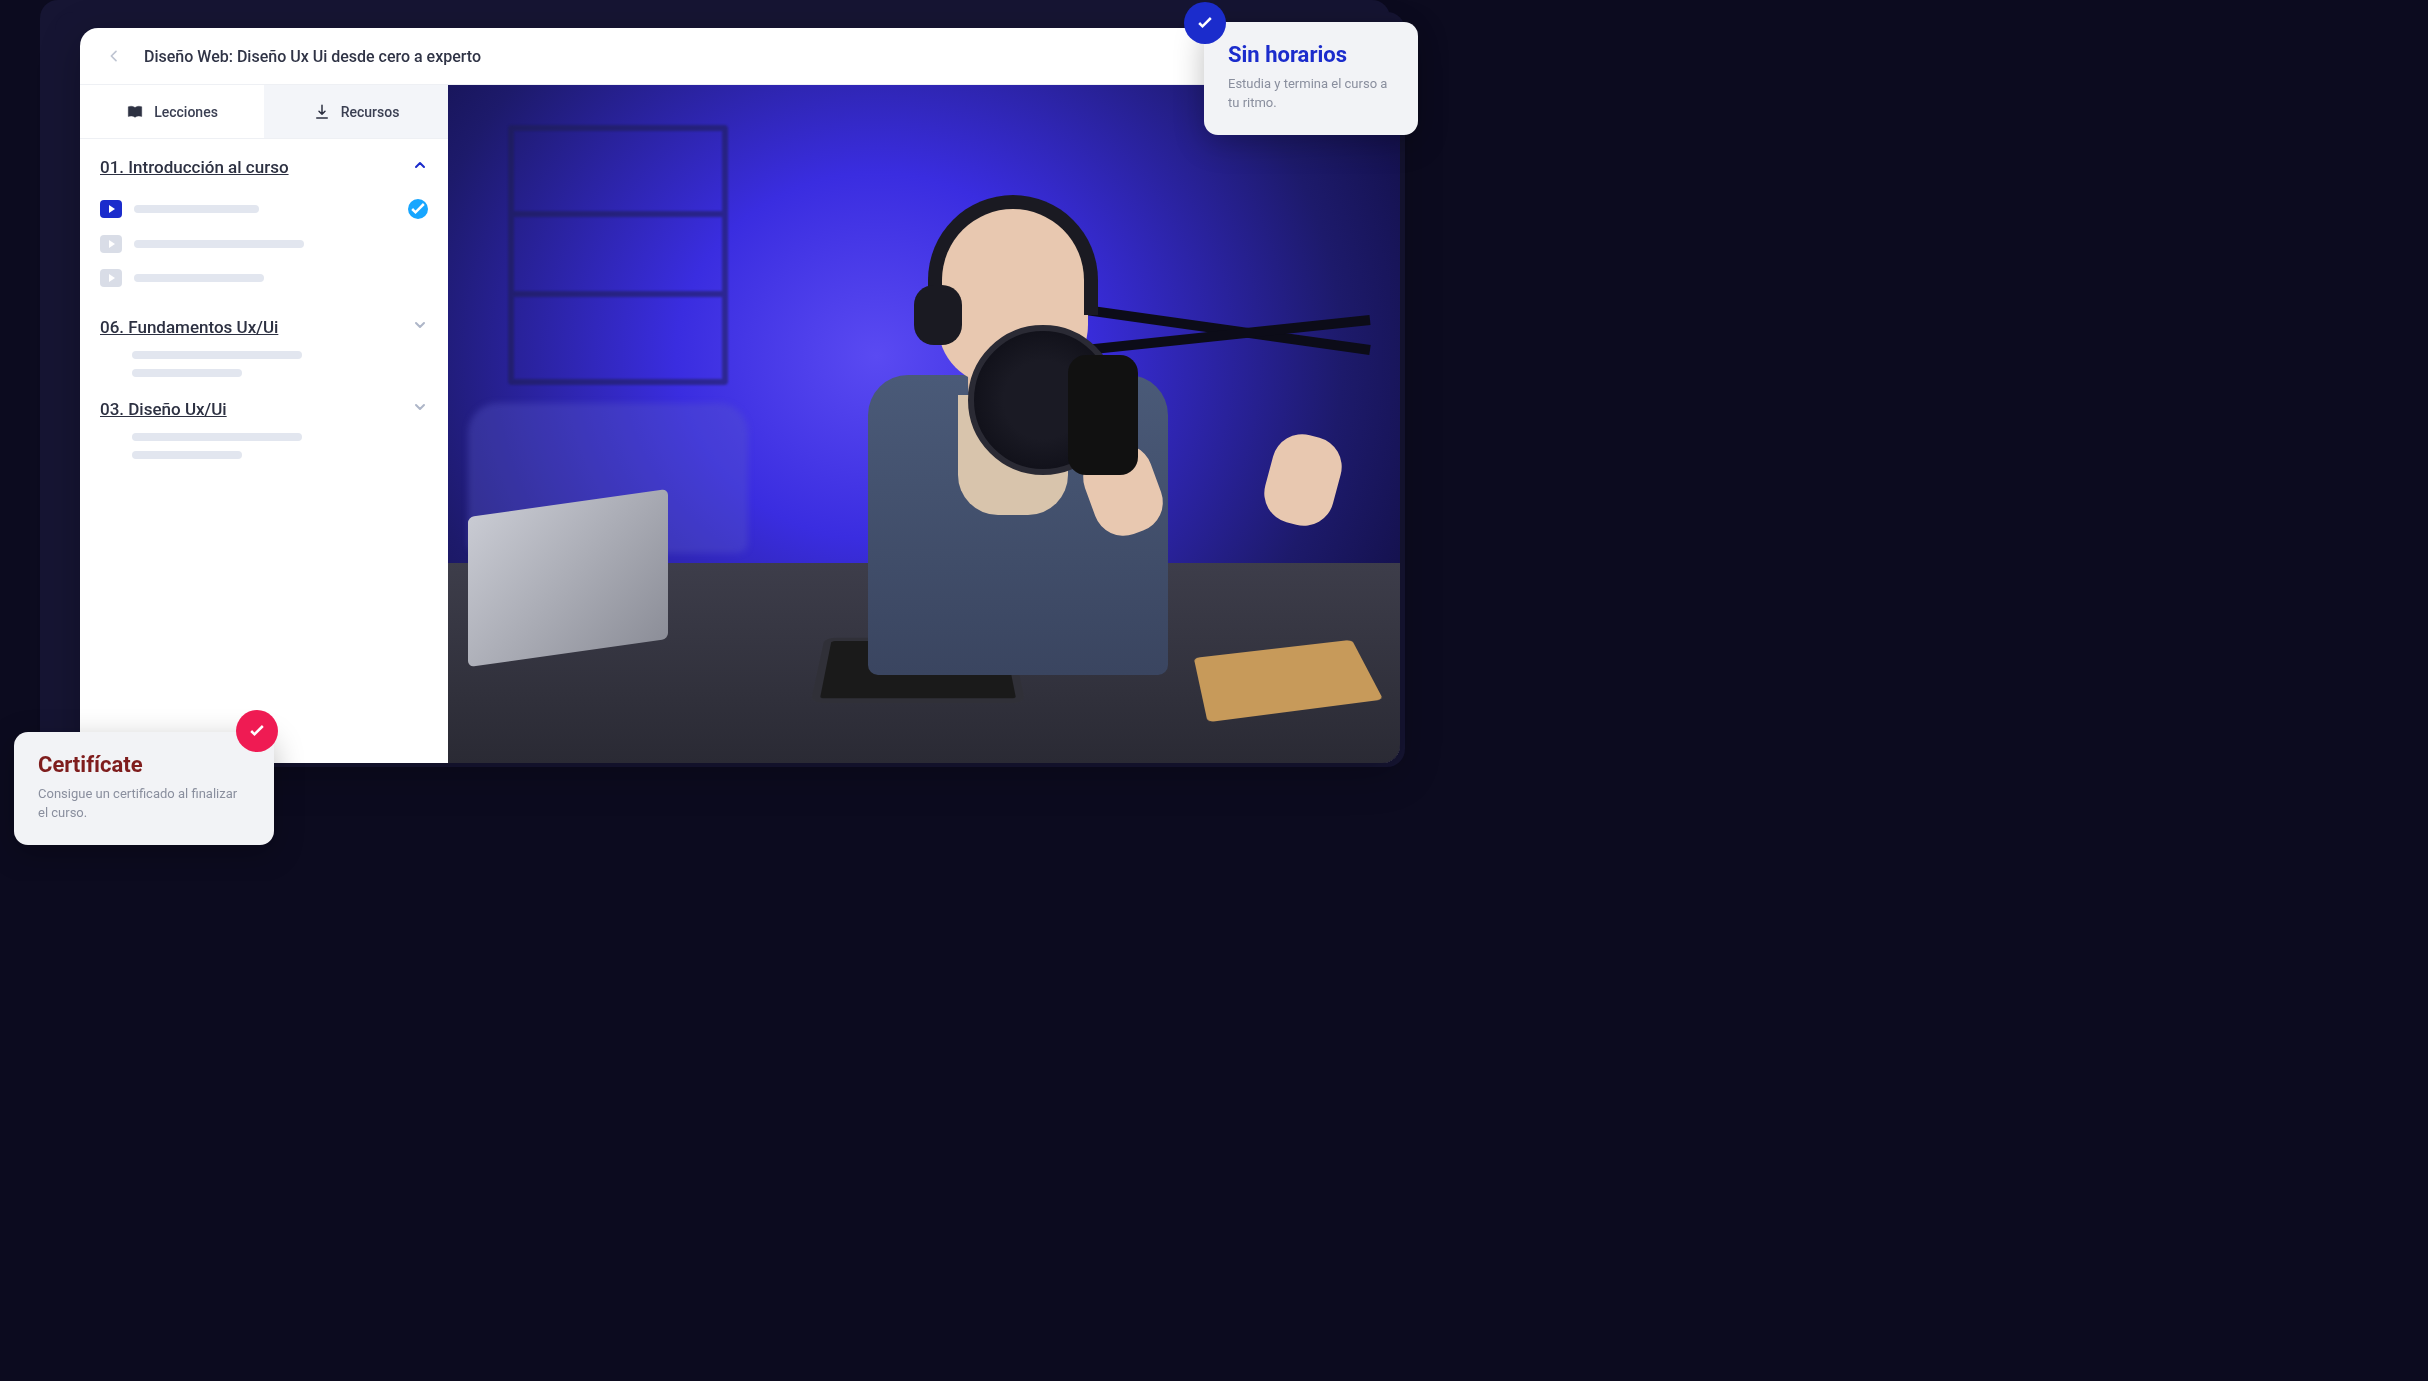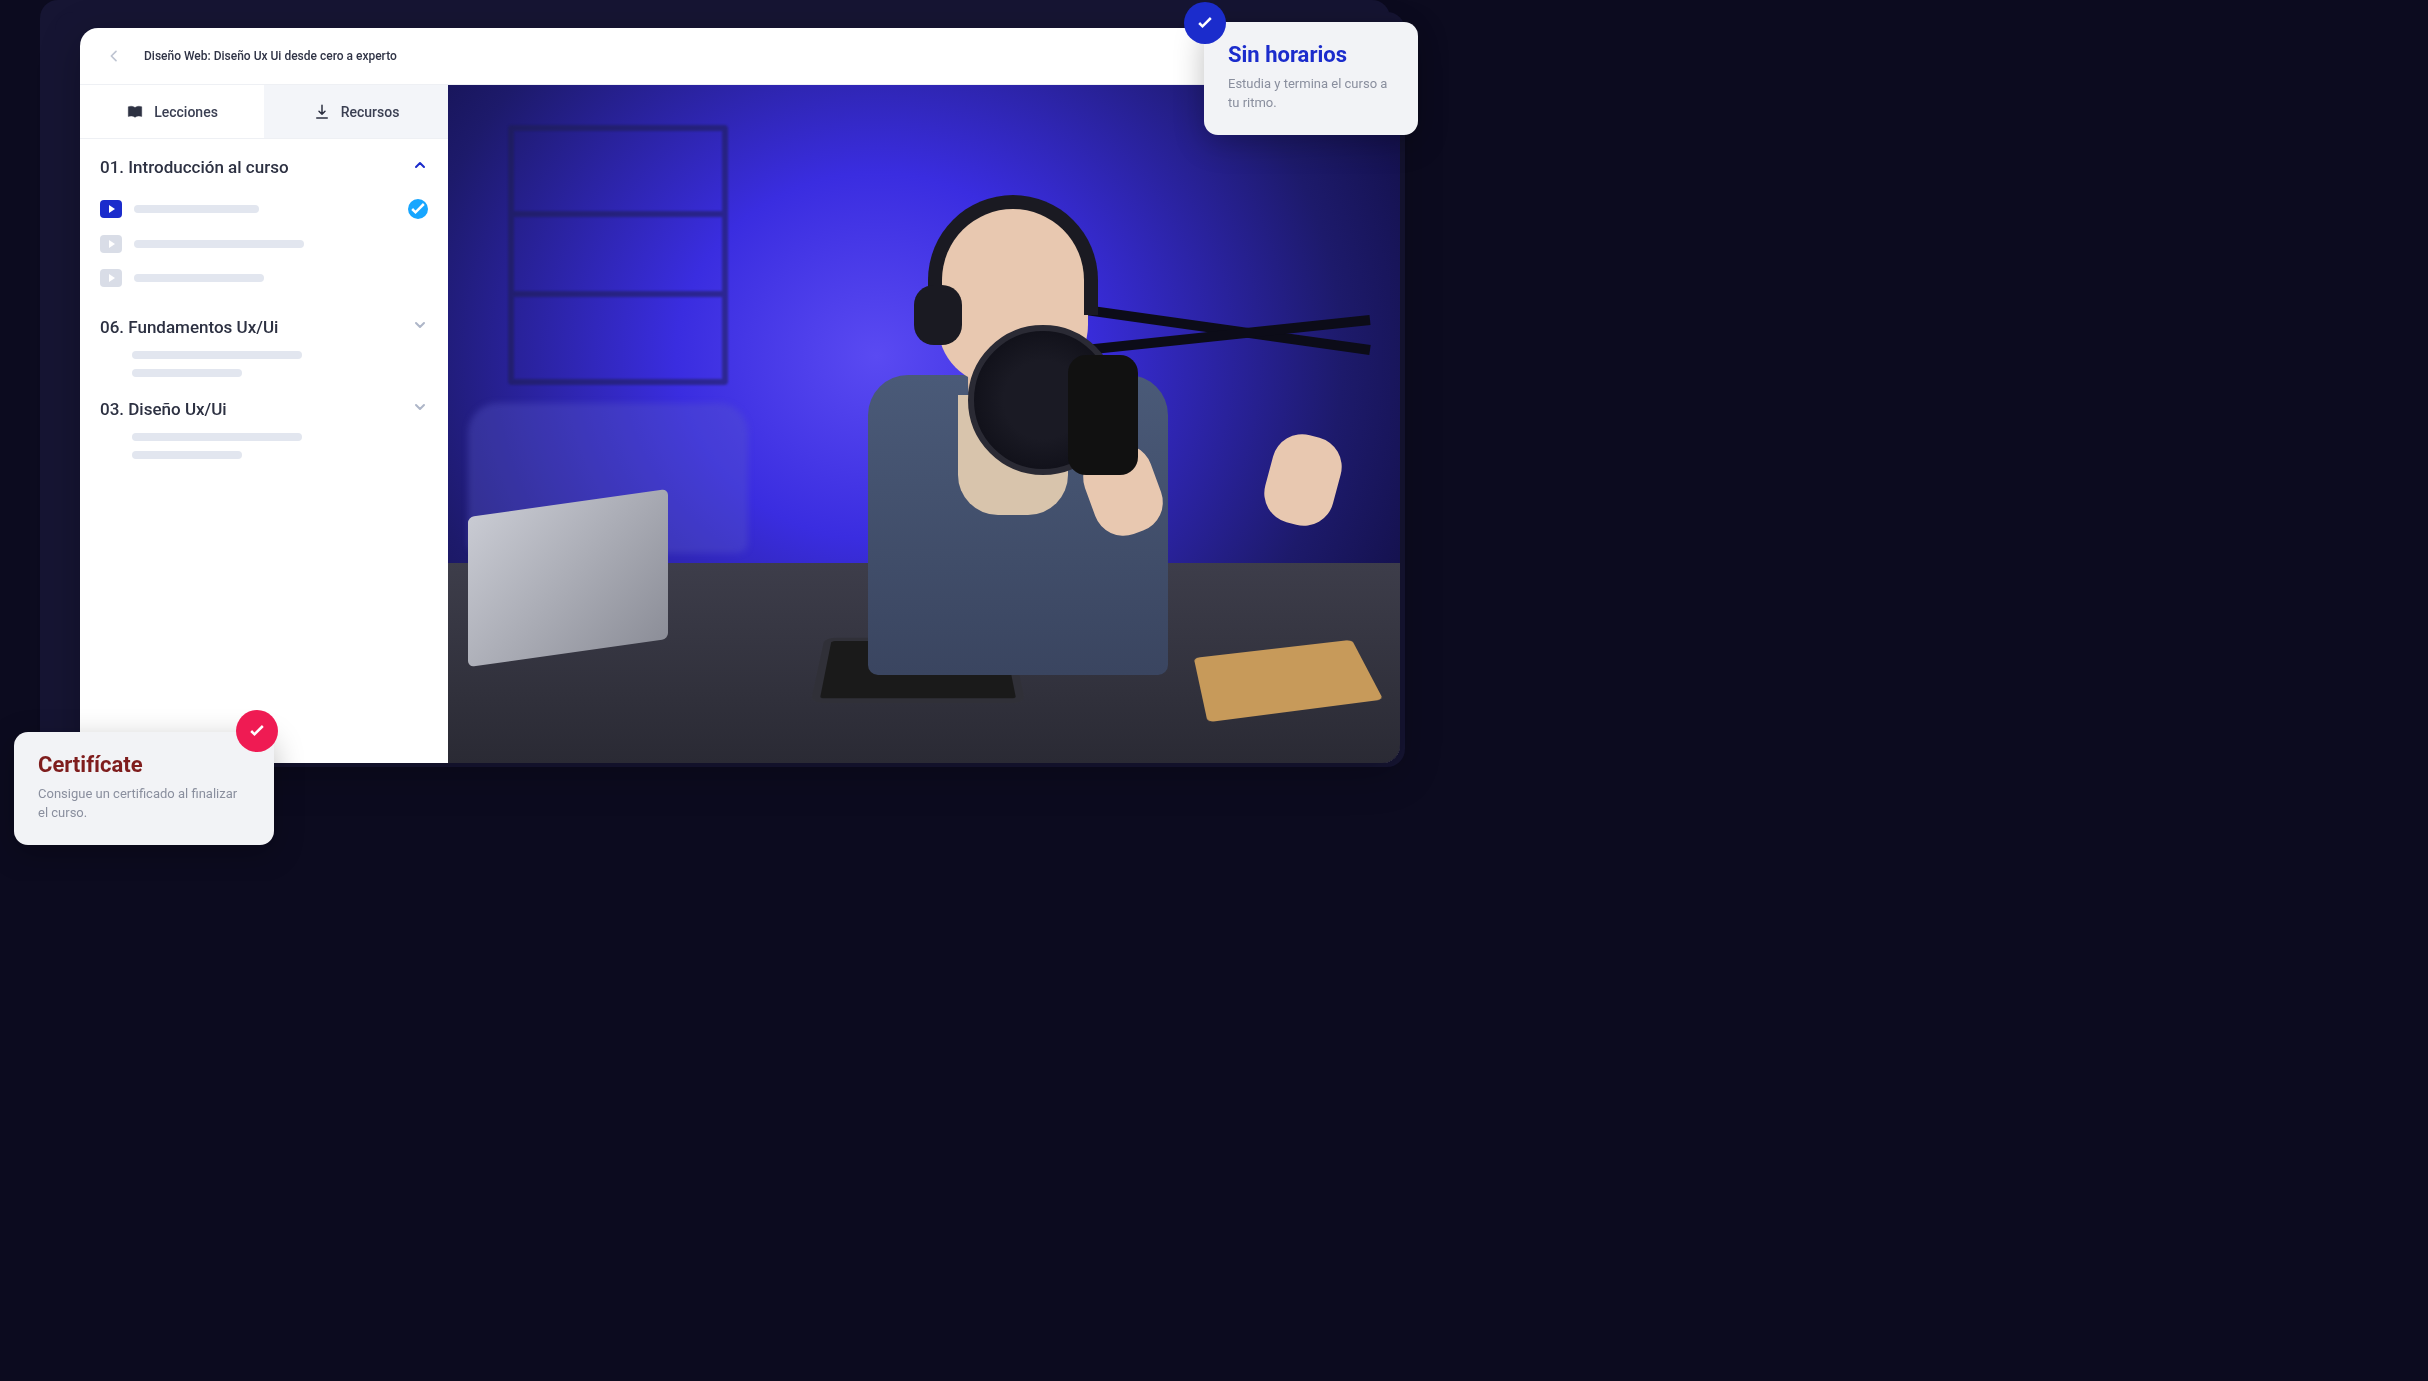--- a/index.html
+++ b/index.html
@@ -38,21 +38,21 @@
     align-items: center;
     padding: 14px 20px;
     gap: 16px;
     border-bottom: 1px solid #eef0f4;
   }
   .back-btn {
     width: 28px; height: 28px;
     display: flex; align-items: center; justify-content: center;
     color: #bfc5d2;
   }
-  .course-title { font-size: 12px; color: #303446; font-weight: 500; }
+  .course-title { font-size: 16px; color: #303446; font-weight: 500; }
 
   .body {
     flex: 1;
     display: flex;
     overflow: hidden;
   }
 
   .sidebar {
     width: 368px;
     display: flex;
@@ -83,21 +83,21 @@
     overflow-y: auto;
   }
   .section { margin-bottom: 22px; }
   .section-header {
     display: flex;
     justify-content: space-between;
     align-items: center;
     cursor: pointer;
     margin-bottom: 14px;
   }
-  .section-title { font-size: 17px; color: #2d3142; font-weight: 500; }
+  .section-title { font-size: 17px; color: #2d3142; font-weight: 500; text-decoration: underline; }
   .chev { color: #1b2ccc; }
   .chev.down { color: #aeb6c8; }
 
   .lesson-row {
     display: flex;
     align-items: center;
     gap: 12px;
     padding: 8px 0;
   }
   .play-icon {

